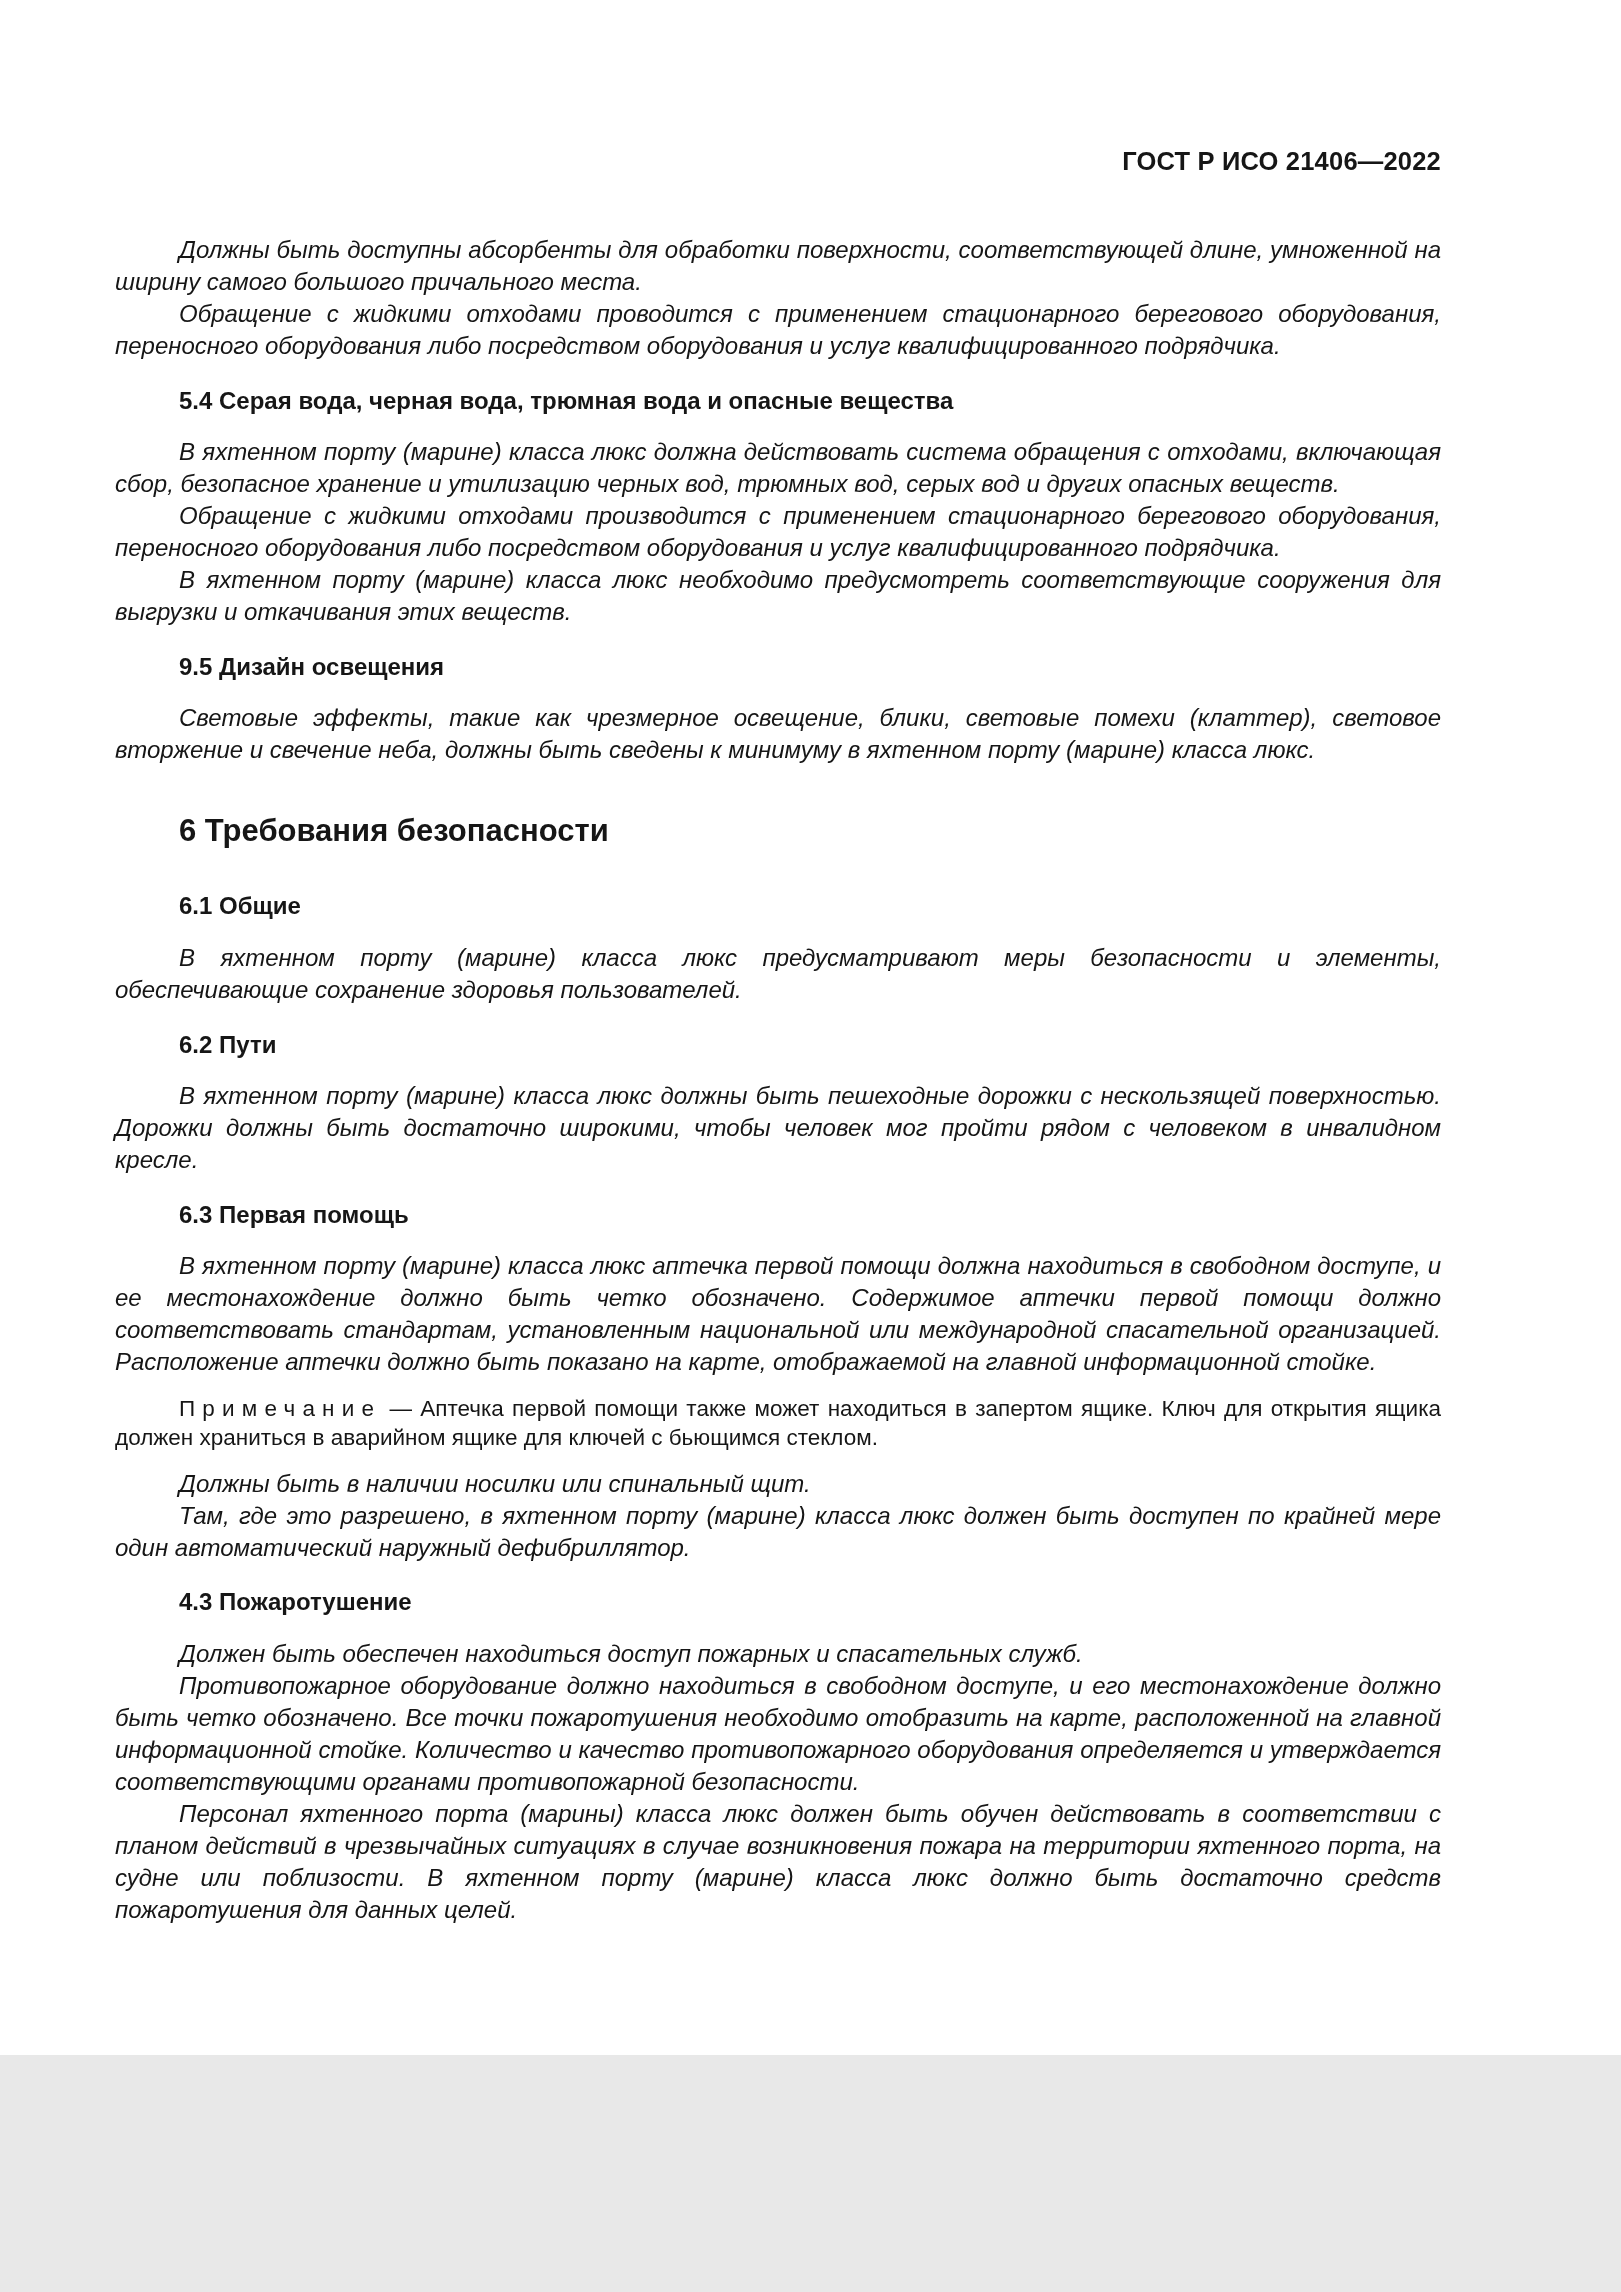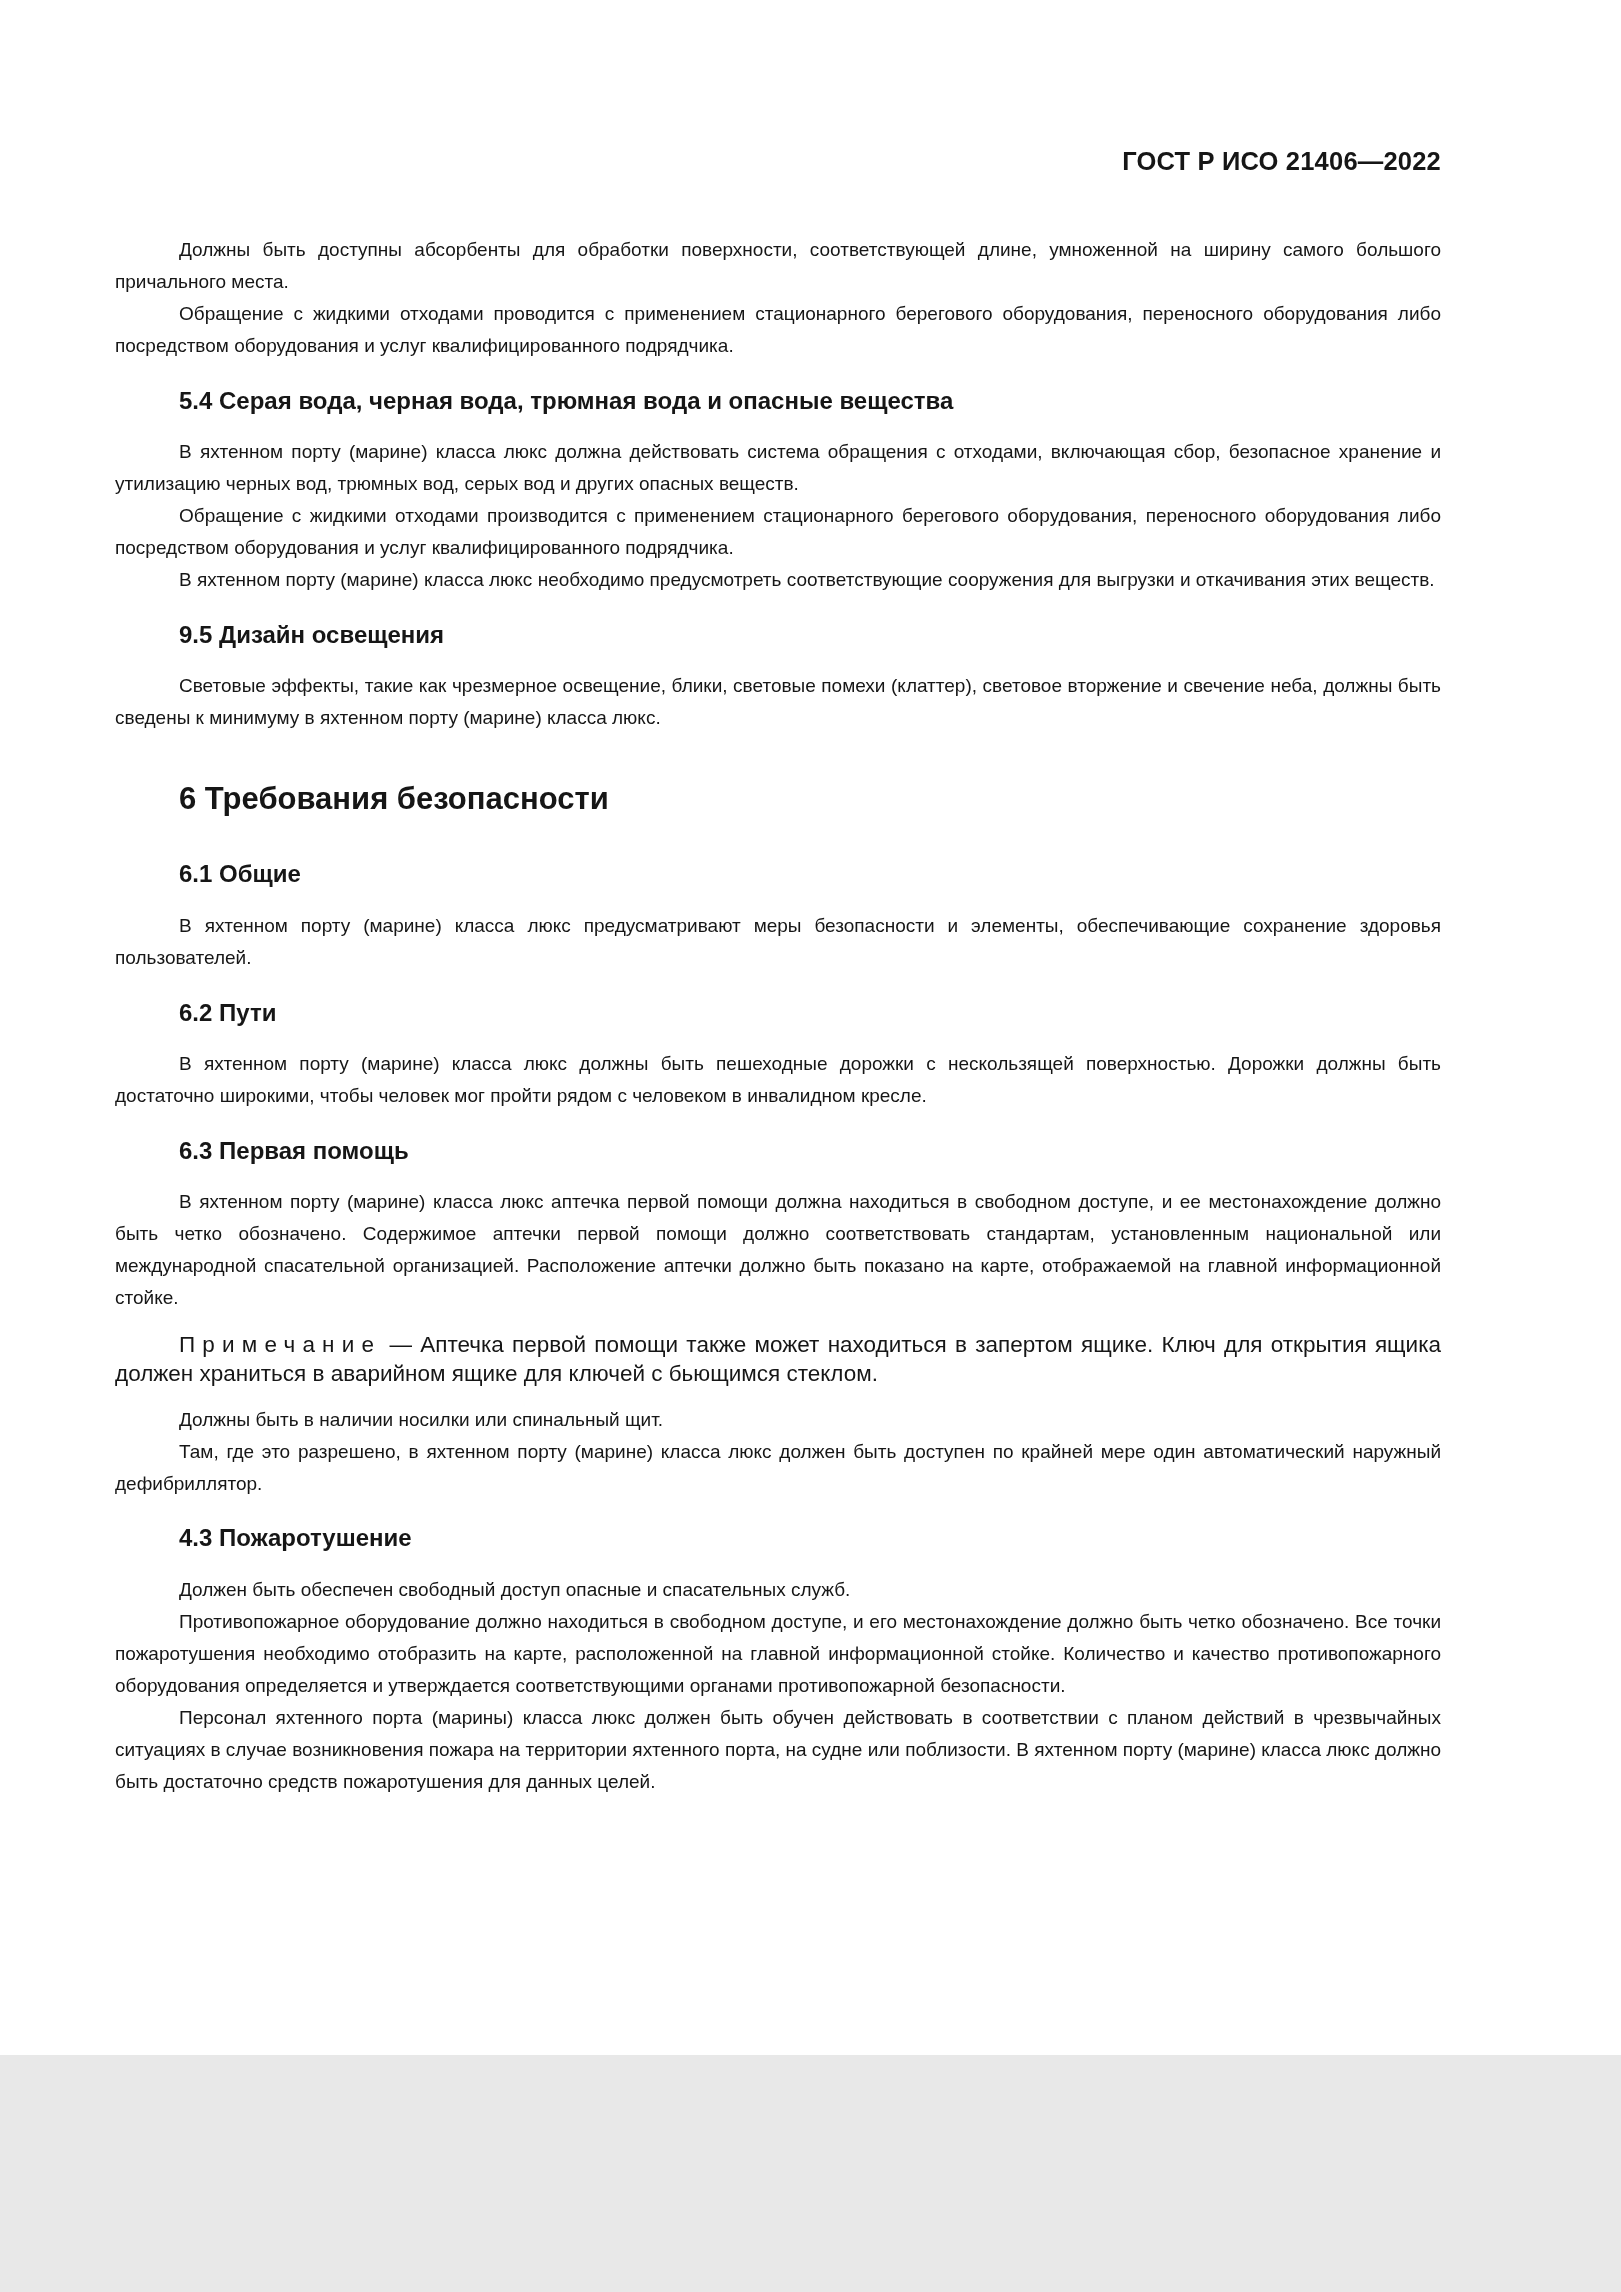--- a/index.html
+++ b/index.html
@@ -20,25 +20,26 @@
   }
   .doc-header {
     font-size: 25.5px;
     font-weight: bold;
     text-align: right;
     line-height: 32px;
     margin: 0 0 57px 0;
     letter-spacing: 0.2px;
   }
   p.body {
-    font-size: 19px;
+    font-size: 24px;
     line-height: 32px;
     text-align: justify;
     text-indent: 64px;
     margin: 0;
+    font-style: italic;
   }
   h3.section {
     font-size: 24px;
     line-height: 33px;
     font-weight: bold;
     margin: 21.6px 0 19.6px 0;
     padding-left: 64px;
   }
   h2.chapter {
     font-size: 31px;
@@ -93,21 +94,21 @@
     <h3 class="section">6.3 Первая помощь</h3>
     <p class="body">В яхтенном порту (марине) класса люкс аптечка первой помощи должна находиться в свободном доступе, и ее местонахождение должно быть четко обозначено. Содержимое аптечки первой помощи должно соответствовать стандартам, установленным национальной или международной спасательной организацией. Расположение аптечки должно быть показано на карте, отображаемой на главной информационной стойке.</p>
     <p class="note">
       <span class="note-label">Примечание</span>
       <span>— Аптечка первой помощи также может находиться в запертом ящике. Ключ для открытия ящика должен храниться в аварийном ящике для ключей с бьющимся стеклом.</span>
     </p>
     <p class="body">Должны быть в наличии носилки или спинальный щит.</p>
     <p class="body">Там, где это разрешено, в яхтенном порту (марине) класса люкс должен быть доступен по крайней мере один автоматический наружный дефибриллятор.</p>
 
     <h3 class="section">4.3 Пожаротушение</h3>
-    <p class="body">Должен быть обеспечен свободный доступ опасные и спасательных служб.</p>
+    <p class="body">Должен быть обеспечен находиться доступ пожарных и спасательных служб.</p>
     <p class="body">Противопожарное оборудование должно находиться в свободном доступе, и его местонахождение должно быть четко обозначено. Все точки пожаротушения необходимо отобразить на карте, расположенной на главной информационной стойке. Количество и качество противопожарного оборудования определяется и утверждается соответствующими органами противопожарной безопасности.</p>
     <p class="body">Персонал яхтенного порта (марины) класса люкс должен быть обучен действовать в соответствии с планом действий в чрезвычайных ситуациях в случае возникновения пожара на территории яхтенного порта, на судне или поблизости. В яхтенном порту (марине) класса люкс должно быть достаточно средств пожаротушения для данных целей.</p>
 
   </div>
 
   <div class="pagenum">7</div>
 </div>
 
 
 </body></html>

